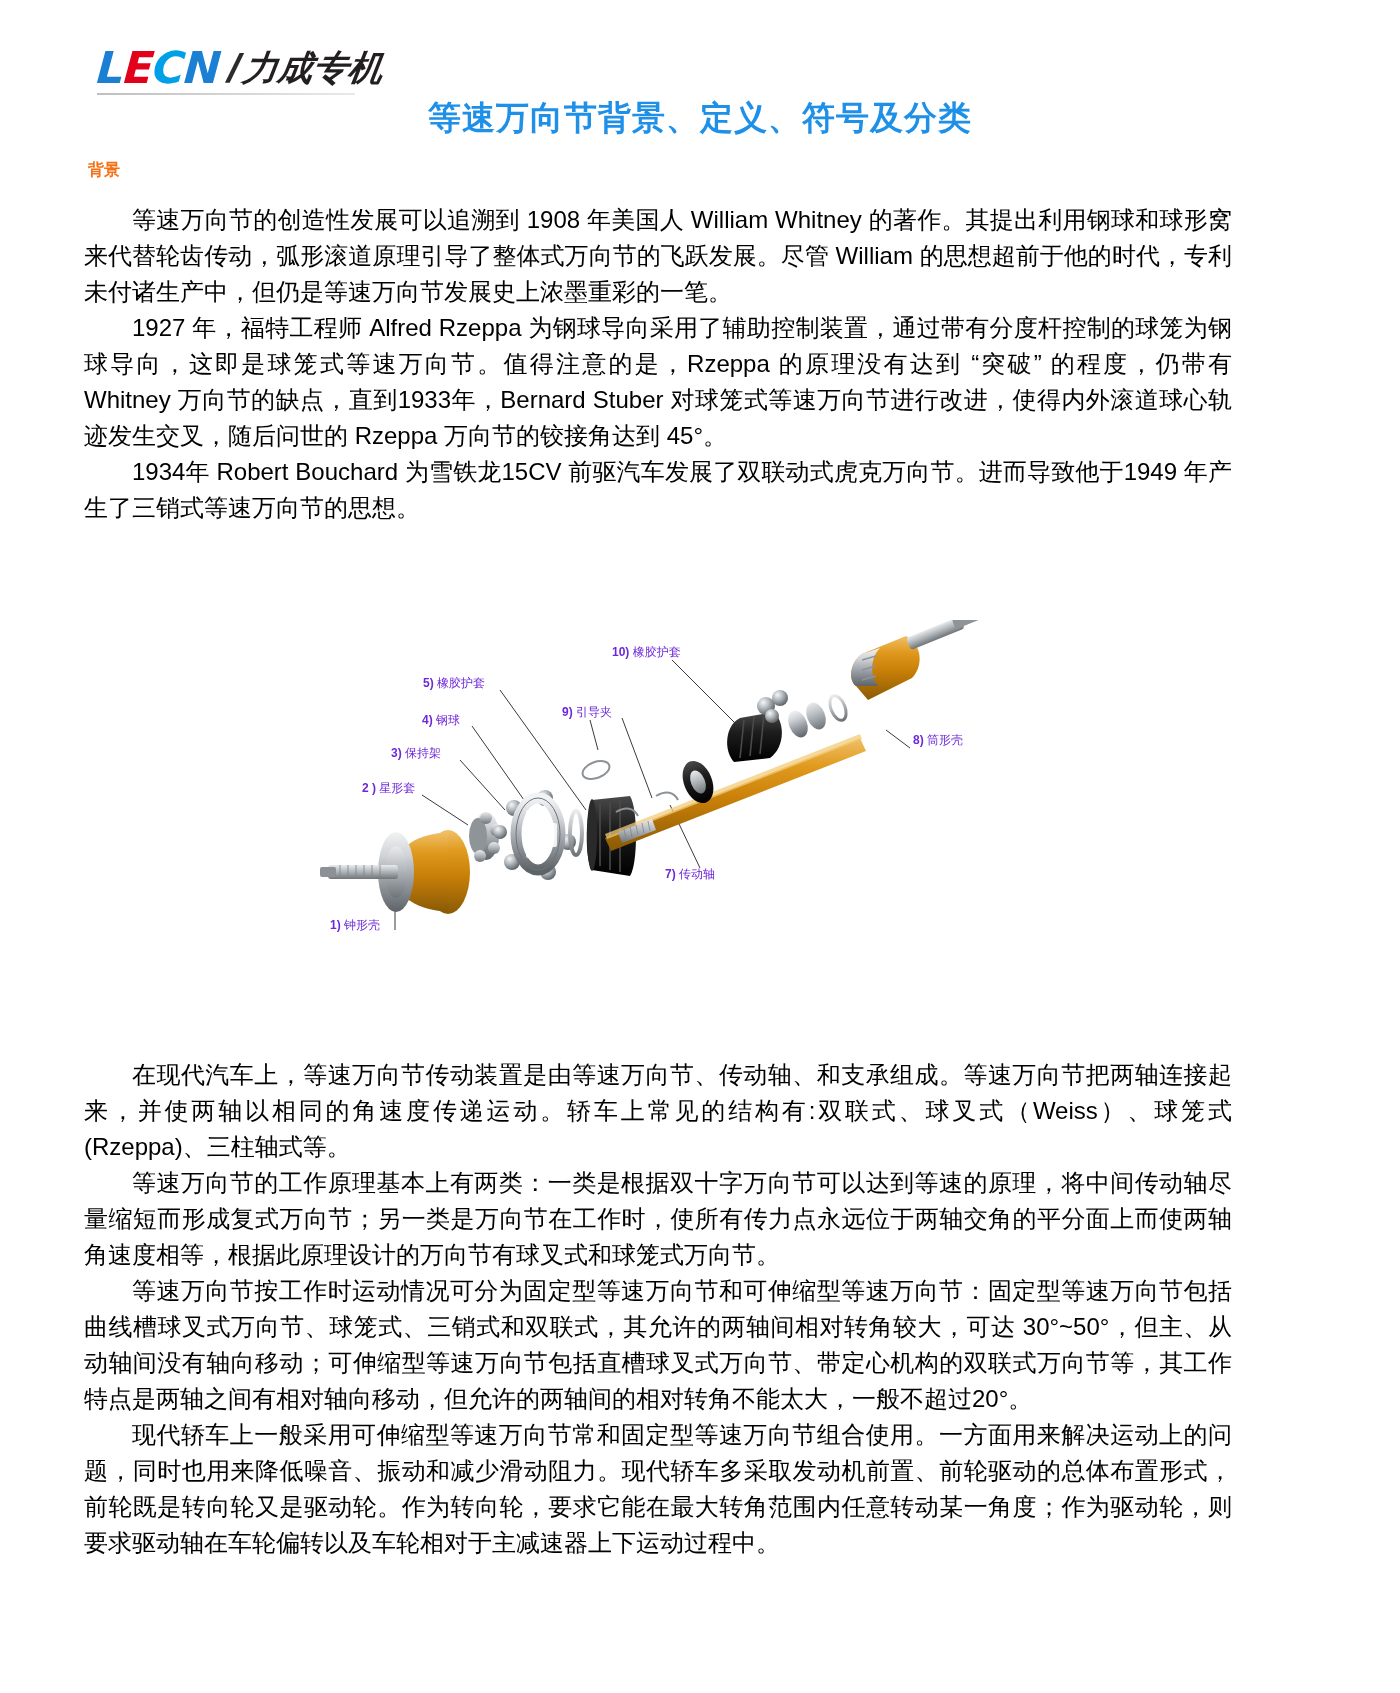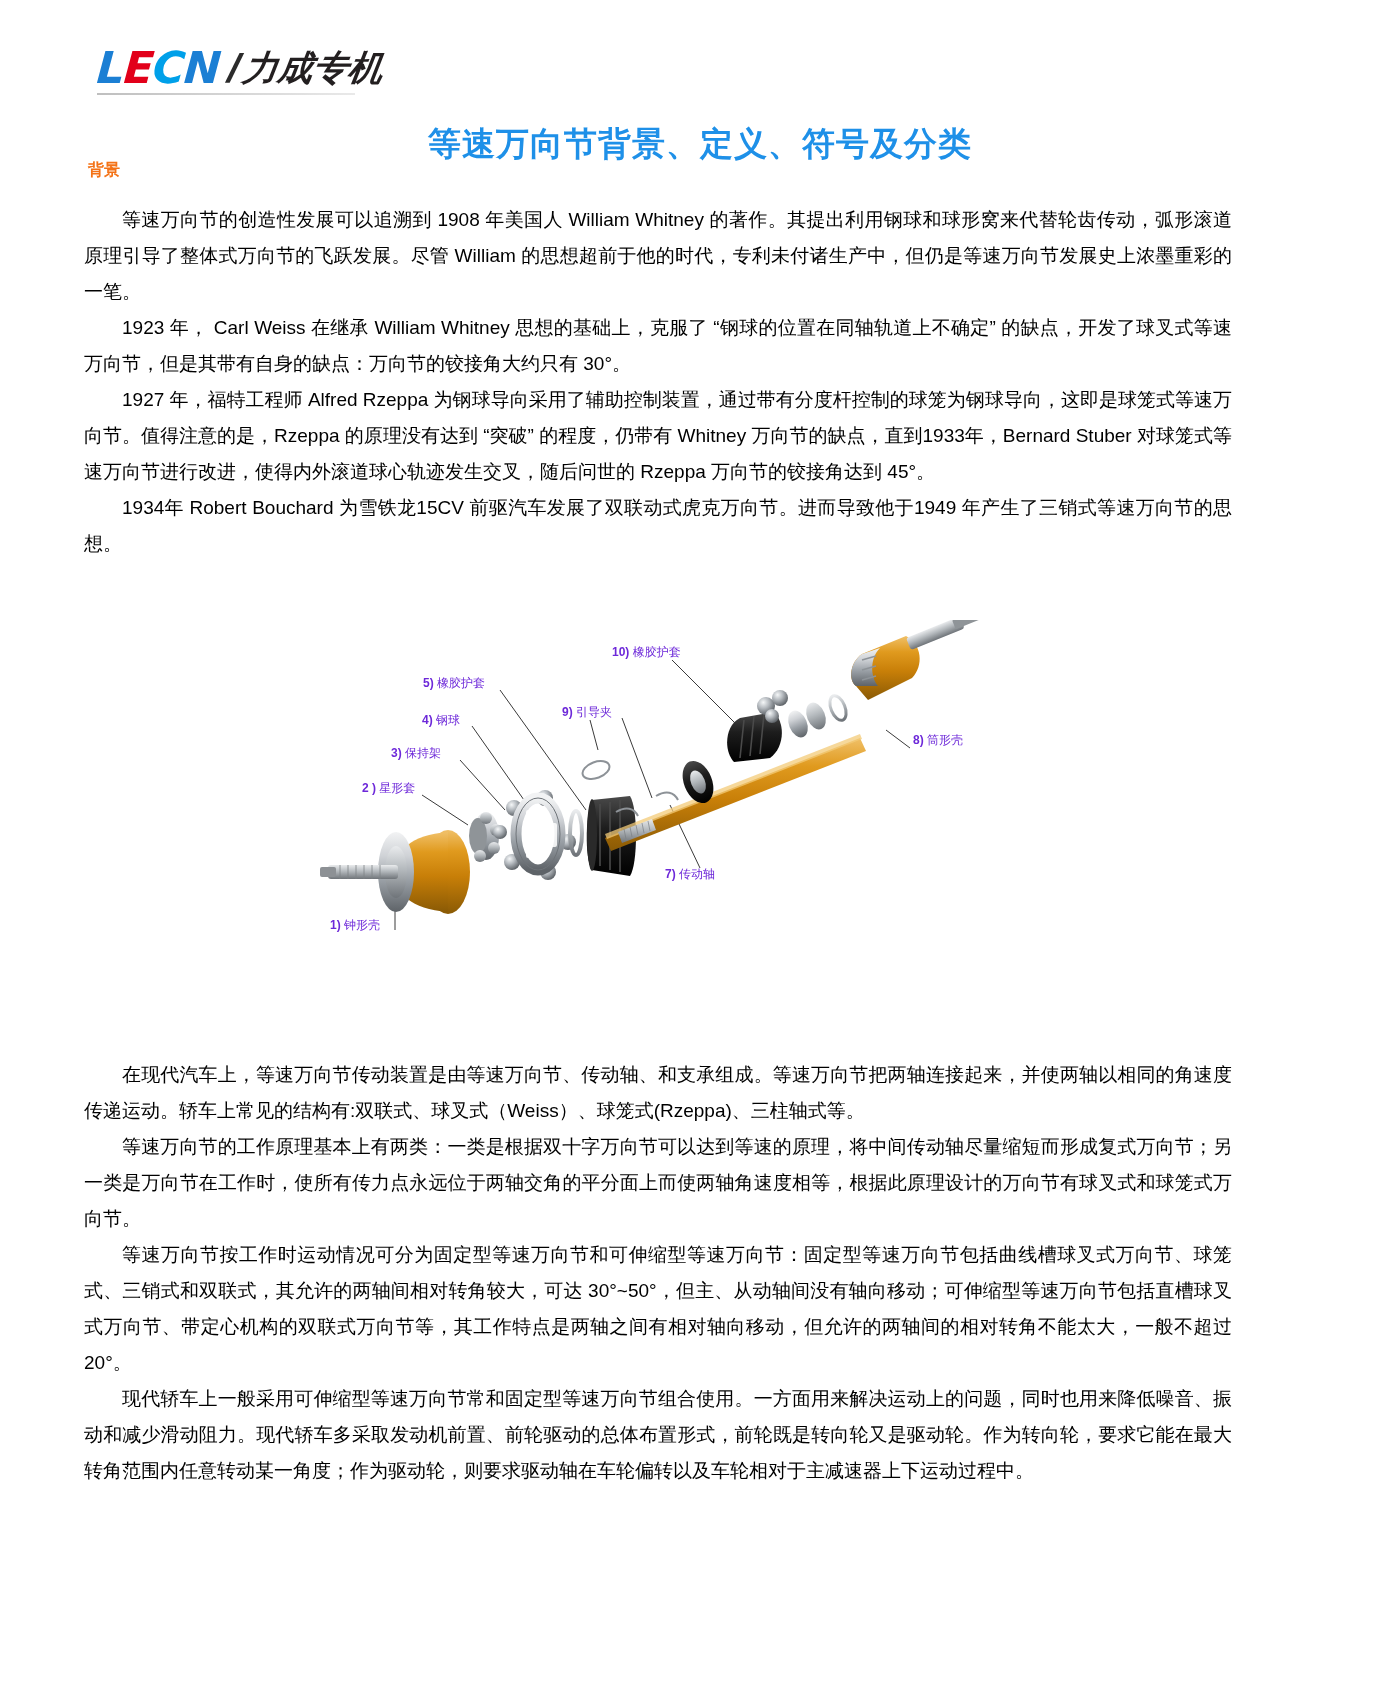--- a/index.html
+++ b/index.html
@@ -71,21 +71,21 @@
     top: 93px;
     width: 258px;
     height: 2px;
     background: linear-gradient(to right, #bfbfbf 0%, #e9e9e9 100%);
   }
 
   
   .doc-title {
     position: absolute;
     left: 0;
-    top: 122px;
+    top: 96px;
     width: 1400px;
     text-align: center;
     font-size: 33px;
     font-weight: 700;
     color: #1e90e8;
     letter-spacing: 1px;
   }
 
   
   .section-heading {
@@ -105,21 +105,21 @@
     width: 1148px;
   }
   .body-bottom {
     position: absolute;
     left: 84px;
     top: 1057px;
     width: 1148px;
   }
   p.para {
     margin: 0 0 0 0;
-    font-size: 19px;
+    font-size: 24px;
     line-height: 36px;
     text-align: justify;
     text-justify: inter-ideograph;
     text-indent: 2em;
     color: #000;
     font-weight: 500;
   }
 
   
   .figure {
@@ -152,21 +152,20 @@
     <span class="logo-cn">力成专机</span>
   </div>
   <div class="logo-underline"></div>
 
   <div class="doc-title">等速万向节背景、定义、符号及分类</div>
 
   <div class="section-heading">背景</div>
 
   <div class="body-top">
     <p class="para">等速万向节的创造性发展可以追溯到 1908 年美国人 William Whitney 的著作。其提出利用钢球和球形窝来代替轮齿传动，弧形滚道原理引导了整体式万向节的飞跃发展。尽管 William 的思想超前于他的时代，专利未付诸生产中，但仍是等速万向节发展史上浓墨重彩的一笔。</p>
-    <p class="para">1923 年， Carl Weiss 在继承 William Whitney 思想的基础上，克服了 “钢球的位置在同轴轨道上不确定” 的缺点，开发了球叉式等速万向节，但是其带有自身的缺点：万向节的铰接角大约只有 30°。</p>
     <p class="para">1927 年，福特工程师 Alfred Rzeppa 为钢球导向采用了辅助控制装置，通过带有分度杆控制的球笼为钢球导向，这即是球笼式等速万向节。值得注意的是，Rzeppa 的原理没有达到 “突破” 的程度，仍带有 Whitney 万向节的缺点，直到1933年，Bernard Stuber 对球笼式等速万向节进行改进，使得内外滚道球心轨迹发生交叉，随后问世的 Rzeppa 万向节的铰接角达到 45°。</p>
     <p class="para">1934年 Robert Bouchard 为雪铁龙15CV 前驱汽车发展了双联动式虎克万向节。进而导致他于1949 年产生了三销式等速万向节的思想。</p>
   </div>
 
   <div class="figure">
     <svg width="800" height="350" viewBox="0 0 800 350">
       <defs>
         <linearGradient id="goldG" x1="0" y1="0" x2="0" y2="1">
           <stop offset="0%" stop-color="#f0c068"></stop>
           <stop offset="25%" stop-color="#e09a1e"></stop>

